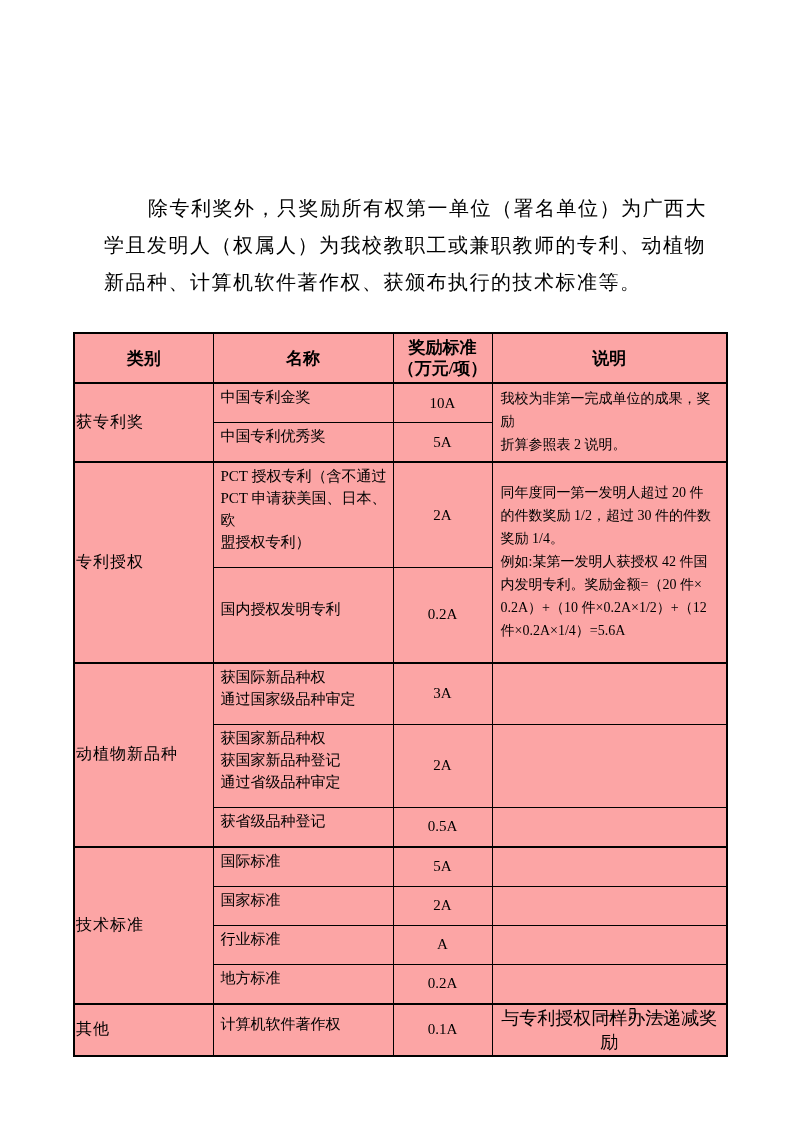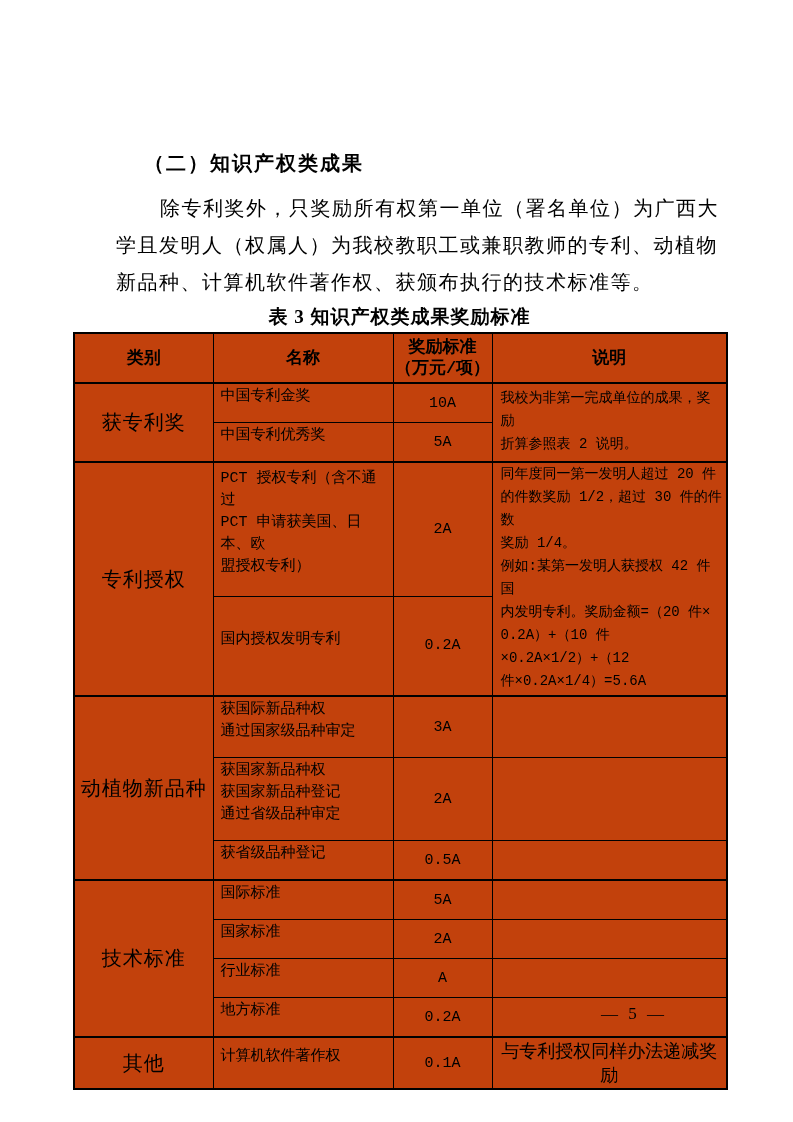--- a/index.html
+++ b/index.html
@@ -11,48 +11,47 @@
     font-family: "Liberation Serif", "DejaVu Serif", serif;
     overflow: hidden;
   }
   .h2 {
     position: absolute; left: 144px; top: 150px;
     font-size: 20px; font-weight: bold; letter-spacing: 2px;
   }
   .para {
     position: absolute; left: 104px;
     font-size: 20px; line-height: 37px; letter-spacing: 1.5px;
-    white-space: pre; text-indent: 44px; margin-left: 12px;
+    white-space: pre; text-indent: 44px;
   }
   .para1 { top: 190px; width: 626px; }
   .para2 { top: 926px; width: 626px; }
   .table-title {
     position: absolute; left: 73px; top: 304px; width: 653px;
     text-align: center; font-size: 19px; font-weight: bold; letter-spacing: 1px;
   }
   table.awards {
     position: absolute; left: 73px; top: 332px;
     width: 653px; table-layout: fixed;
     border-collapse: collapse;
     border: 2px solid #000;
-    background: #c2410c;
-    font-family: Liberation Mono, monospace;
+    background: #fca5a5;
   }
   table.awards th, table.awards td {
     border: 1px solid #000;
     vertical-align: middle;
     overflow: hidden;
   }
   table.awards th {
     font-size: 17px; font-weight: bold;
     height: 46px; text-align: center;
     border-bottom: 2px solid #000;
     white-space: pre-line; line-height: 21px;
   }
-  td.cat  { text-align: center; font-size: 20px; letter-spacing: 1px; margin-top: 12px; }
+  td.cat  { text-align: left; font-size: 16px; letter-spacing: 1px; margin-top: 12px; }
   td.name { text-align: left; font-size: 15px; line-height: 22px;
             padding: 2px 3px 14px 7px; white-space: pre-line; }
   td.val  { text-align: center; font-size: 15px; }
   td.note { text-align: left; font-size: 14px; line-height: 23px;
             padding: 0 3px 2px 8px; white-space: pre-line; }
   td.note-c { text-align: center; font-size: 18px; }
   tr.rh-gold  { height: 29px; }
   tr.rh-exc   { height: 27px; }
   tr.rh-pct   { height: 71px; }
   tr.rh-dom   { height: 95px; }
@@ -69,27 +68,25 @@
   .page-number {
     position: absolute; left: 601px; top: 1004px;
     font-size: 17px; letter-spacing: 3px;
   }
 </style>
 </head>
 <body>
 
 <div class="page">
 
-  <div class="h2">（二）知识产权类成果</div>
 
   <div class="para para1">除专利奖外，只奖励所有权第一单位（署名单位）为广西大
 学且发明人（权属人）为我校教职工或兼职教师的专利、动植物
 新品种、计算机软件著作权、获颁布执行的技术标准等。</div>
 
-  <div class="table-title">表 3  知识产权类成果奖励标准</div>
 
   <table class="awards">
     <colgroup>
       <col style="width:139px">
         <col style="width:180px">
         <col style="width:99px">
         <col style="width:235px">
     </colgroup>
     <thead>
       <tr>

